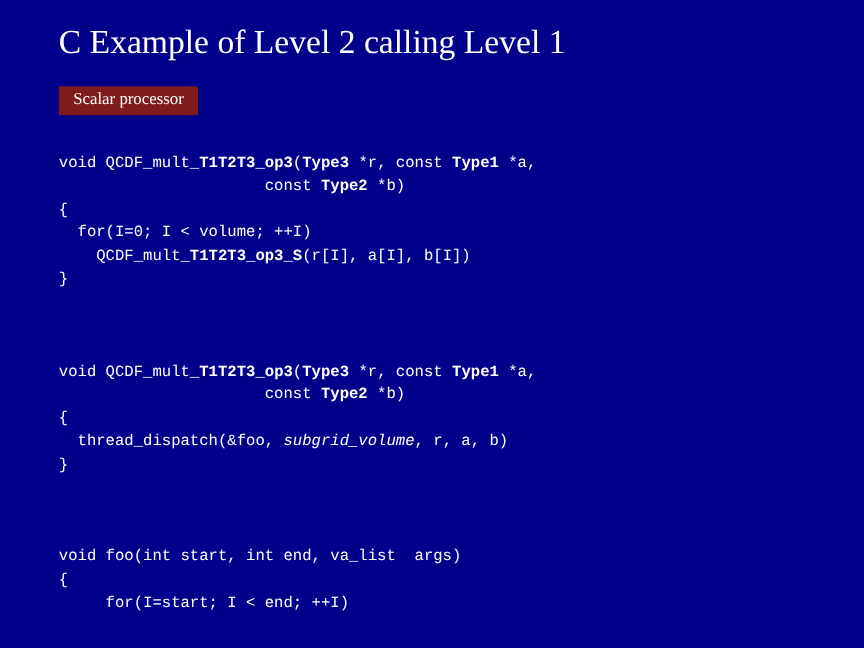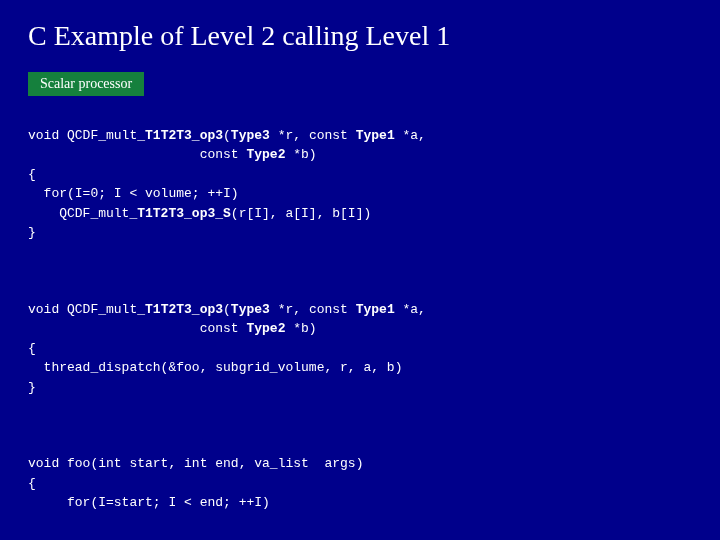--- a/index.html
+++ b/index.html
@@ -9,34 +9,34 @@
       height: 540px;
       background-color: #00008B;
       font-family: 'Courier New', Courier, monospace;
       color: #ffffff;
       overflow: hidden;
     }
 
     .page-container {
       width: 720px;
       height: 480px;
-      padding: 20px 28px;
+      padding: 20px 49px;
     }
 
     .title {
       font-family: Georgia, 'Times New Roman', serif;
       font-size: 28px;
       color: #ffffff;
       margin-bottom: 20px;
       font-weight: normal;
     }
 
     .label-box {
       display: inline-block;
-      background-color: #15803d;
+      background-color: #7f1d1d;
       color: #ffffff;
       padding: 4px 12px;
       font-family: Georgia, 'Times New Roman', serif;
       font-size: 14px;
       margin-bottom: 10px;
     }
 
     .code-block {
       font-family: 'Courier New', Courier, monospace;
       font-size: 13px;
@@ -45,20 +45,21 @@
       margin-bottom: 18px;
       white-space: pre;
     }
 
     .code-block .bold {
       font-weight: bold;
       text-align: right;
     }
 
     .code-block .italic {
+      font-style: italic;
     }
 
     .section {
       margin-bottom: 14px;
     }
   </style>
 </head>
 <body>
 
 <div class="page-container">

